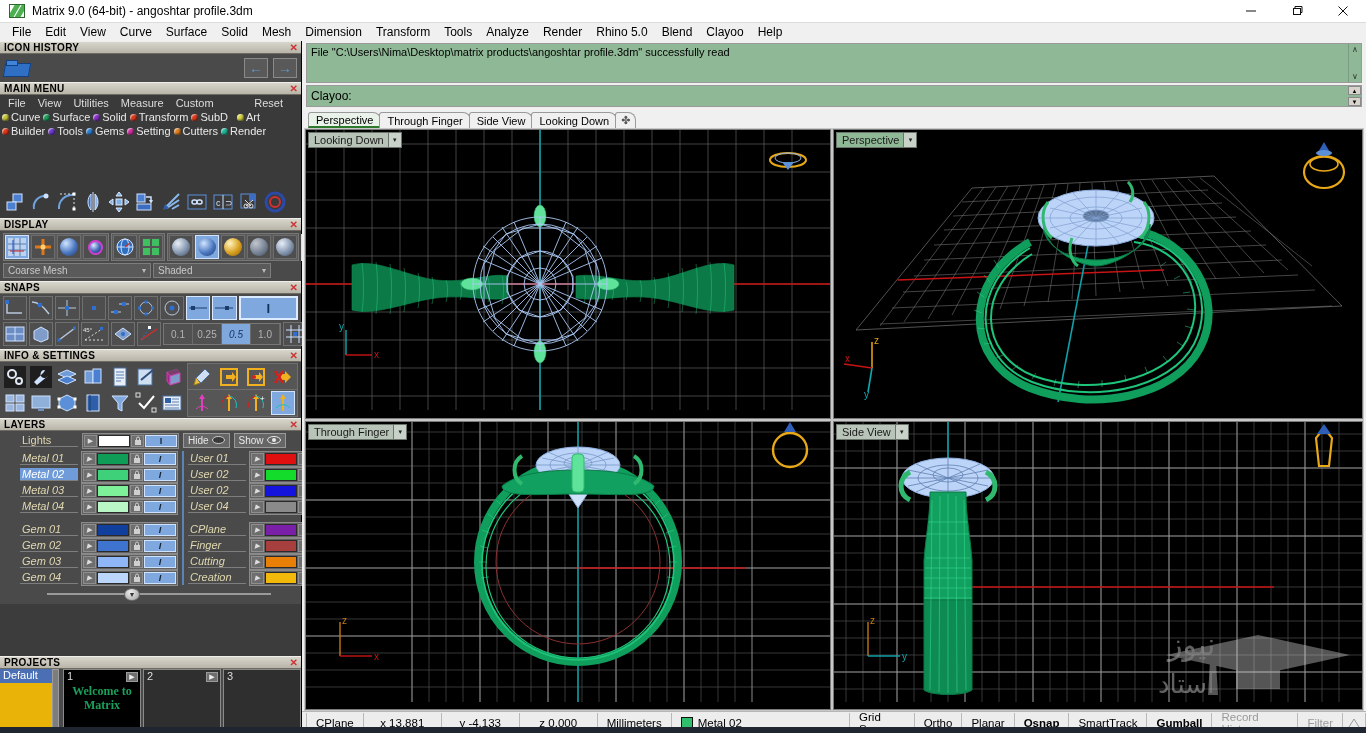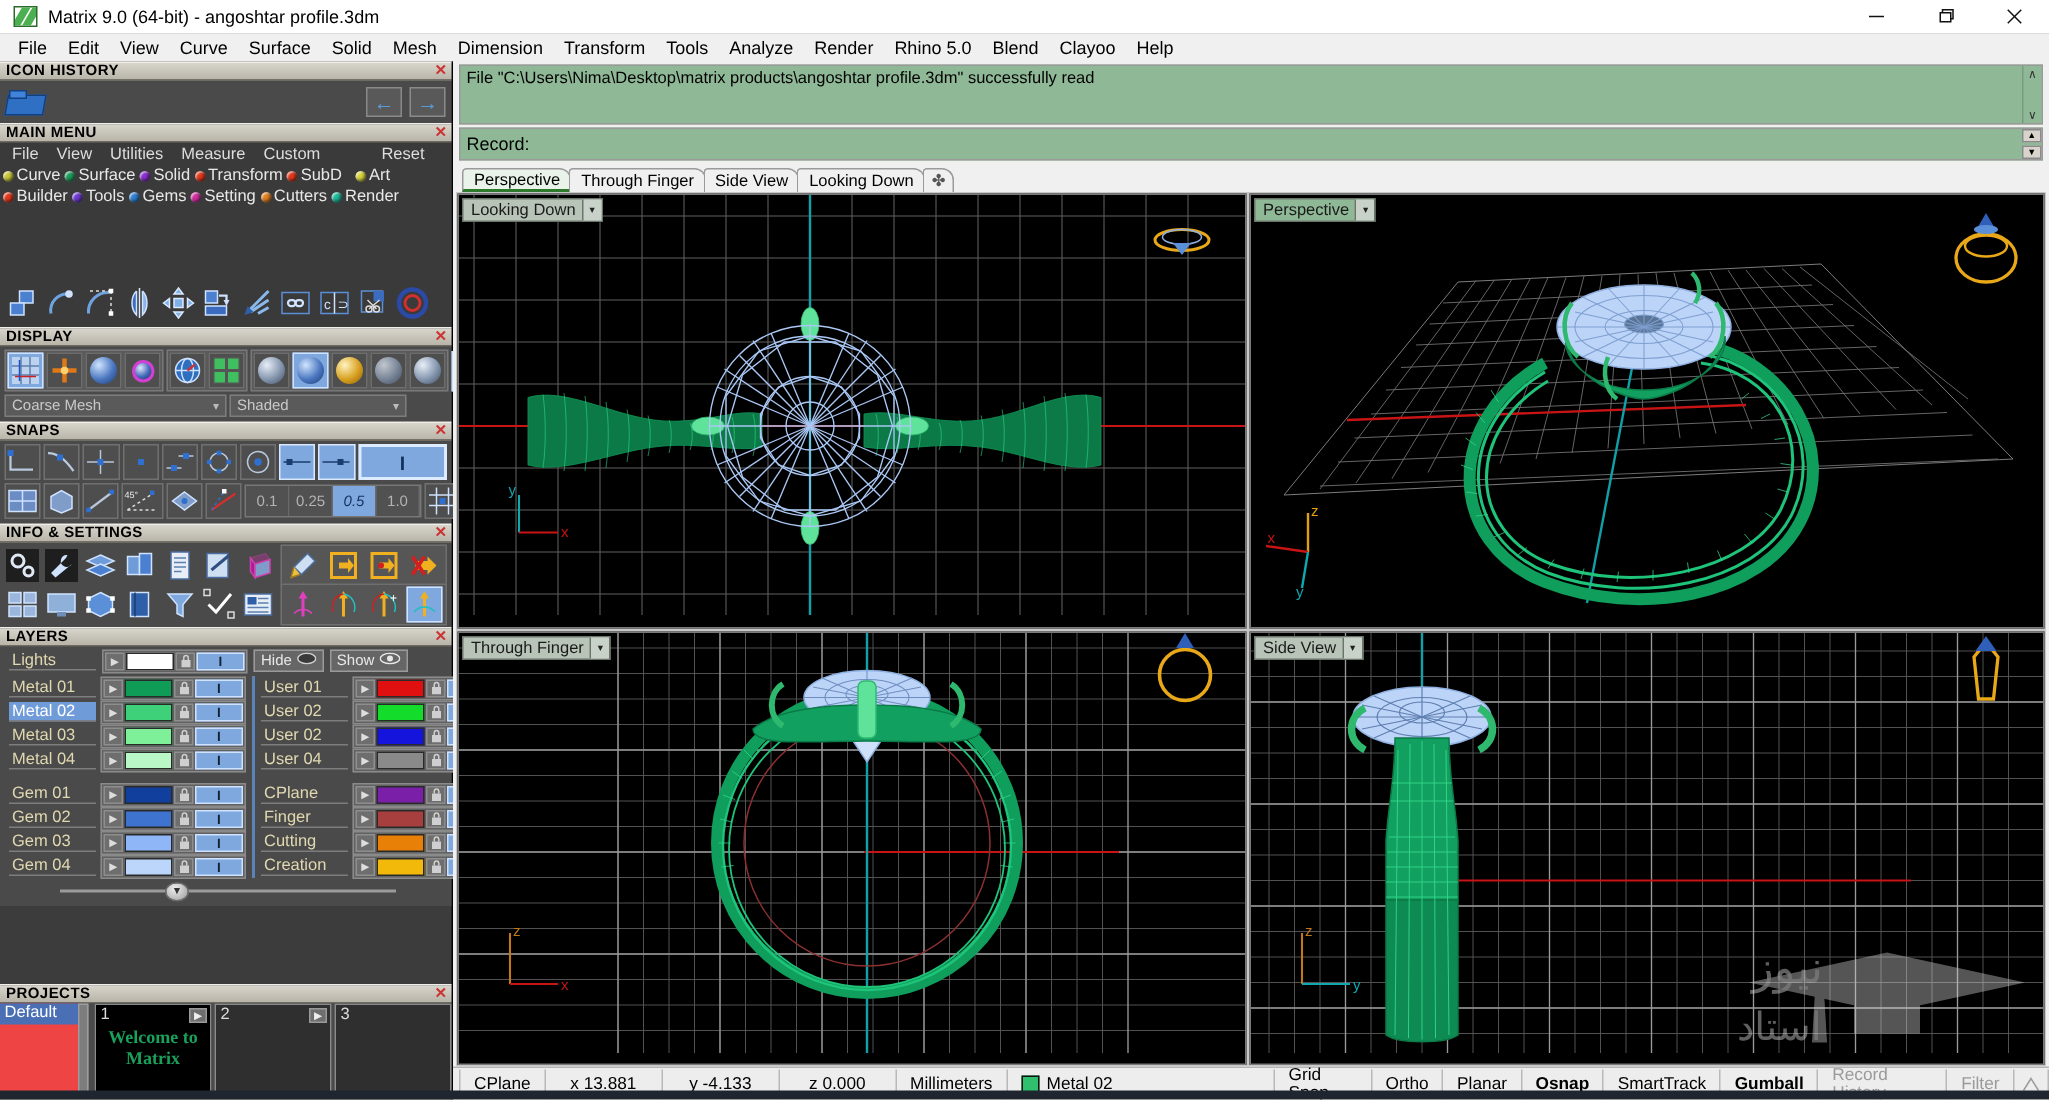--- a/index.html
+++ b/index.html
@@ -103,50 +103,50 @@
   .num { width:29px; height:20px; background:#515151; color:#b3b3b3; font-size:10px;
      display:flex; align-items:center; justify-content:center; border-right:1px solid #6a6a6a; }
   .num.on { background:#7fa8de; color:#12325e;font-style:italic; }
 
   
   .is-body { background:#4a4a4a; padding:2px 3px; }
   .is-row { display:flex; align-items:center; gap:3px; height:26px; }
   .is-grp { display:flex; gap:3px; background:#565656; border:1px solid #6f6f6f; padding:1px 2px; }
 
   
-  .layers-body { background:#4a4a4a; padding:1px 3px 3px 6px; }
+  .layers-body { background:#4a4a4a; padding:1px 3px 3px 20px; }
   .lay-top { display:flex; align-items:center; gap:4px; height:17px; }
   .lay-name { color:#e0d8b0; font-size:11px; width:58px; border-bottom:1px solid #7d7d7d;
      padding-left:2px; }
   .lay-name.sel { background:#6f9bd8; color:#fff; }
   .lay-ctrl { display:flex; align-items:center; gap:1px; background:#616161;
      border:1px solid #8a8a8a; padding:1px; }
   .arrow-b { width:13px; height:12px; background:#6e6e6e; border:1px solid #8e8e8e;
      display:flex; align-items:center; justify-content:center; font-size:7px; color:#ddd; }
   .swatch { width:32px; height:12px; border:1px solid #2a2a2a; }
   .lock-b { width:13px; height:12px; background:#6e6e6e; border:1px solid #8e8e8e;
      display:flex; align-items:center; justify-content:center; font-size:8px; color:#cfcfcf; }
   .on-b { width:32px; height:12px; background:#7fa8de; border:1px solid #cfe2ff;
      display:flex; align-items:center; justify-content:center; font-size:9px; font-weight:bold; color:#123; }
   .hide-b, .show-b { height:15px; background:#666; border:1px solid #9a9a9a; color:#e8e8e8;
      font-size:10px; display:flex; align-items:center; gap:3px; padding:0 4px; }
-  .lay-cols { display:flex; gap:4px; }
+  .lay-cols { display:flex; gap:4px;font-style:italic; }
   .lay-col { display:flex; flex-direction:column; gap:1px; }
   .lay-row { display:flex; align-items:center; gap:3px; height:15px; }
   .scrollstrip { width:5px; background:#8fb4e4; border:1px solid #5a83b8; }
   .lay-slider { height:14px; display:flex; align-items:center; justify-content:center;
      position:relative; margin-top:2px; }
   .lay-slider .track { width:224px; height:2px; background:#9a9a9a; }
   .lay-slider .knob { position:absolute; left:104px; width:16px; height:13px; border-radius:50%;
      background:radial-gradient(circle at 40% 30%, #efefef, #9a9a9a); border:1px solid #6a6a6a;
      display:flex; align-items:center; justify-content:center; font-size:7px; color:#333; }
 
   
   .proj-body { background:#4a4a4a; display:flex; height:62px; }
-  .proj-list { width:88px; background:#ef4444; display:flex; flex-direction:column; }
+  .proj-list { width:88px; background:#eab308; display:flex; flex-direction:column; }
   .proj-item { height:14px; background:#4a6fb5; color:#fff; font-size:11px; padding-left:3px; }
   .proj-scroll { width:10px; background:#7d7d7d; border:1px solid #9c9c9c; }
   .slides { display:flex; gap:2px; padding-left:4px; }
   .slide { width:78px; height:60px; background:#2f2f2f; border:1px solid #8a8a8a;
      position:relative; }
   .slide .n { position:absolute; left:3px; top:0px; color:#ddd; font-size:11px; }
   .slide .pl { position:absolute; right:2px; top:2px; width:12px; height:10px;
      background:#6e6e6e; border:1px solid #9a9a9a; font-size:7px; color:#eee;
      display:flex; align-items:center; justify-content:center; }
   .slide.first { background:#000; }
@@ -1124,21 +1124,21 @@
 
       <div class="cmdhist">
         <div class="txt">File "C:\Users\Nima\Desktop\matrix products\angoshtar profile.3dm" successfully read</div>
         <div class="vscroll">
           <span>∧</span>
           <span>∨</span>
         </div>
       </div>
 
       <div class="cmdline">
-        <div class="lbl">Record:</div>
+        <div class="lbl">Clayoo:</div>
         <div class="spin">
           <div>▲</div>
           <div>▼</div>
         </div>
       </div>
 
       <div class="vtabs">
         <div class="vtab active">Perspective</div>
         <div class="vtab">Through Finger</div>
         <div class="vtab">Side View</div>

